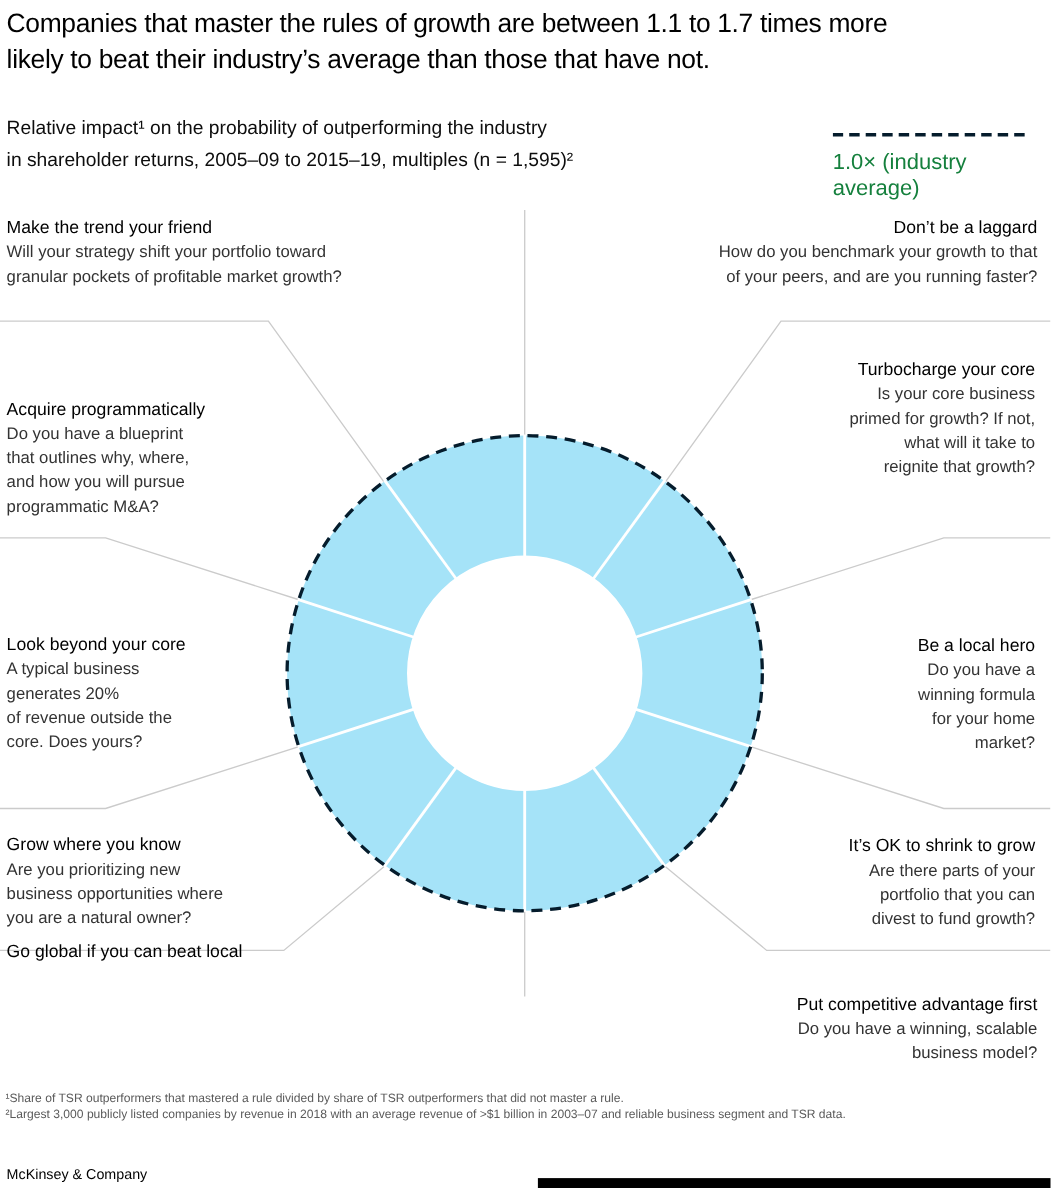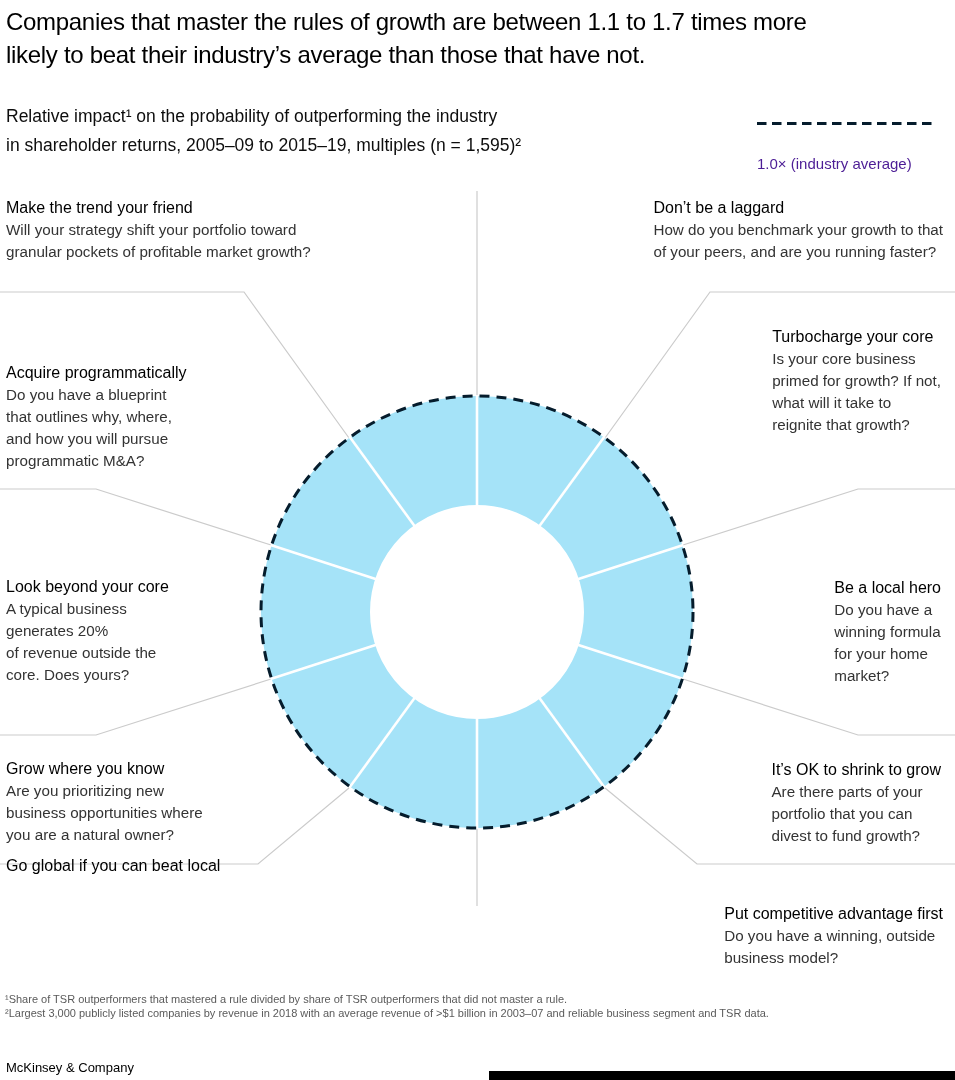--- a/index.html
+++ b/index.html
@@ -5,25 +5,25 @@
   html,body{margin:0;padding:0}
   body{width:955px;height:1080px;position:relative;background:#fff;overflow:hidden;
        font-family:"Liberation Sans",sans-serif;color:#000}
   .abs{position:absolute}
   #chart-svg{left:0;top:0}
   #title{left:6px;top:5px;width:940px;font-size:24px;font-weight:normal;line-height:33px;
          letter-spacing:-0.3px;white-space:pre-line;color:#000}
   #subtitle{left:6px;top:102px;width:680px;font-size:17.5px;line-height:29px;color:#0d0d0d}
   .sub-b{font-weight:normal}
   #legend{left:757px;top:112px;width:186px}
-  #legend .legend-text{font-size:15px;color:#4c1d95;margin-top:25px}
+  #legend .legend-text{font-size:20px;color:#15803d;margin-top:7px}
   .rule{line-height:22px}
   .rule .t{font-size:16px;font-weight:normal;color:#000}
   .rule .q{font-size:15.2px;color:#333;white-space:pre-line}
-  .right{text-align:left}
+  .right{text-align:right}
   #footnotes{left:5px;top:992px;width:945px;font-size:11px;line-height:14px;
              color:#5a5a5a;white-space:pre-line}
   #brand{left:6px;top:1060px;font-size:13px;color:#000}
   #bottom-bar{left:489px;top:1071px;width:466px;height:9px;background:#000}
 </style>
 </head>
 <body>
 
 <svg id="chart-svg" class="abs" width="955" height="1080" viewBox="0 0 955 1080">
   <g id="leaders" stroke="#CBCBCB" stroke-width="1.2" fill="none">
@@ -126,20 +126,20 @@
 portfolio that you can
 divest to fund growth?</div>
 </div>
 
 <div class="rule abs" style="left:6px;top:855px">
   <div class="t">Go global if you can beat local</div>
 </div>
 
 <div class="rule abs right" style="right:12px;top:903px">
   <div class="t">Put competitive advantage first</div>
-  <div class="q">Do you have a winning, outside
+  <div class="q">Do you have a winning, scalable
 business model?</div>
 </div>
 
 <div id="footnotes" class="abs">¹Share of TSR outperformers that mastered a rule divided by share of TSR outperformers that did not master a rule.
 ²Largest 3,000 publicly listed companies by revenue in 2018 with an average revenue of &gt;$1 billion in 2003–07 and reliable business segment and TSR data.</div>
 <div id="brand" class="abs">McKinsey &amp; Company</div>
 <div id="bottom-bar" class="abs"></div>
 
 </body></html>

